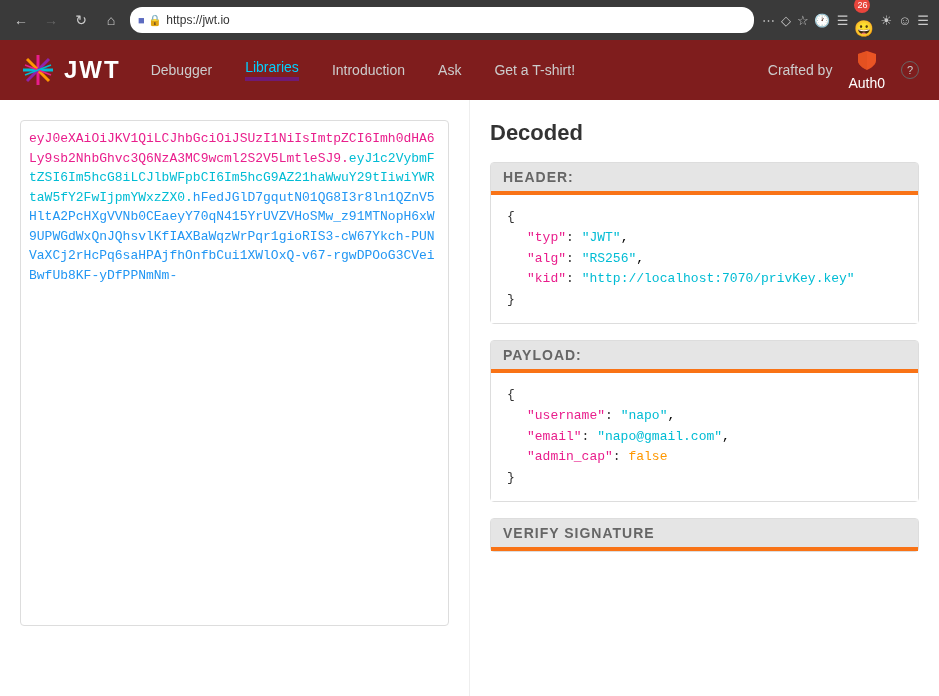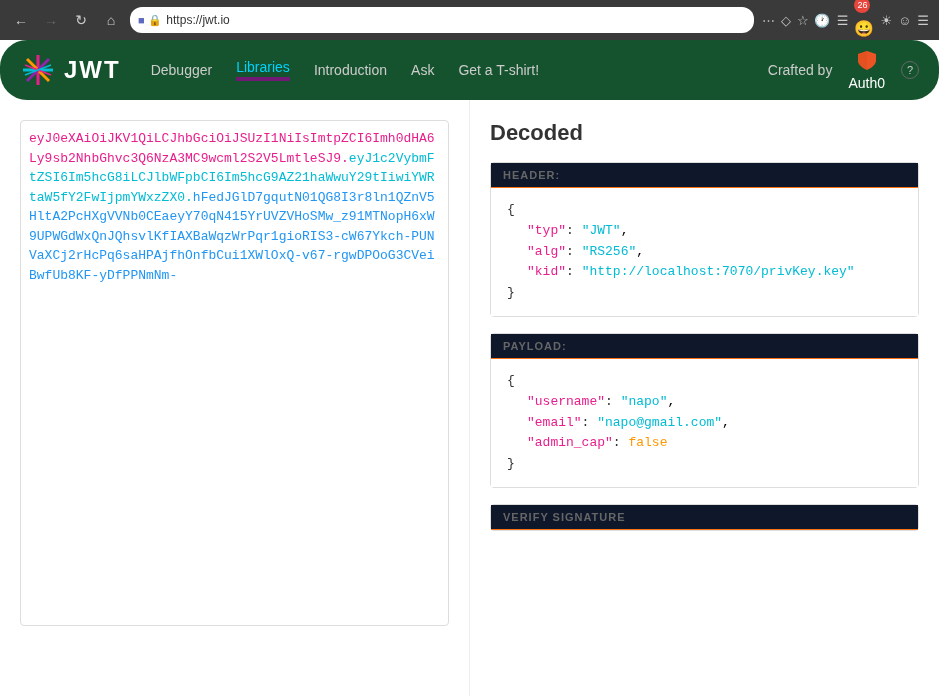--- a/index.html
+++ b/index.html
@@ -46,46 +46,45 @@
       border-radius: 50%;
       font-size: 9px;
       width: 16px; height: 16px;
       display: flex; align-items: center; justify-content: center;
       position: relative;
       top: -6px;
     }
 
     
     .site-header {
-      background: #14532d;
+      background: #7f1d1d;
       display: flex;
       align-items: center;
       padding: 12px 20px;
       height: 60px;
-      border-radius: 27px;
     }
     .logo-area {
       display: flex;
       align-items: center;
       gap: 8px;
       margin-right: 30px;
     }
     .logo-star {
       width: 36px; height: 36px;
     }
     .logo-text {
       color: #fff;
       font-size: 24px;
       font-weight: bold;
       letter-spacing: 2px;
     }
     .nav-links {
       display: flex;
       align-items: center;
-      gap: 24px;
+      gap: 33px;
       flex: 1;
     }
     .nav-link {
       color: #ccc;
       text-decoration: none;
       font-size: 14px;
       cursor: pointer;
     }
     .nav-link.active {
       color: #00d1ff;
@@ -160,27 +159,27 @@
       flex: 1;
       padding: 20px;
       overflow-y: auto;
     }
     .section-box {
       border: 1px solid #ddd;
       border-radius: 4px;
       margin-bottom: 16px;
     }
     .section-header {
-      background: #0f172a;
+      background: #e5e5e5;
       padding: 6px 12px;
-      font-size: 11px;
+      font-size: 14px;
       font-weight: bold;
       color: #666;
       letter-spacing: 1px;
-      border-bottom: 1px solid #f97316;
+      border-bottom: 4px solid #f97316;
     }
     .section-content {
       padding: 12px 16px;
       font-family: 'Courier New', monospace;
       font-size: 13px;
       line-height: 1.6;
       background: #fff;
     }
     .json-brace { color: #333; }
     .json-key { color: #e91e8c; }

